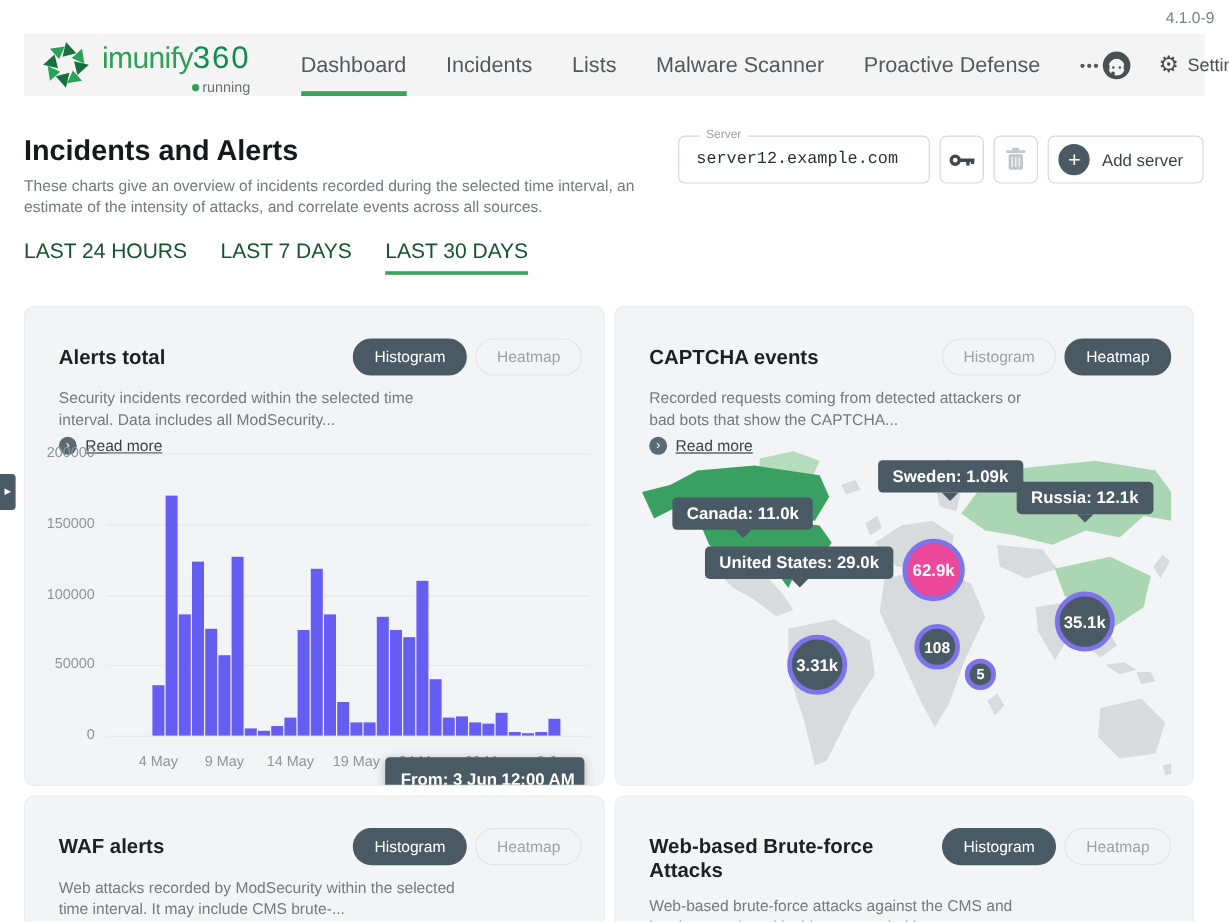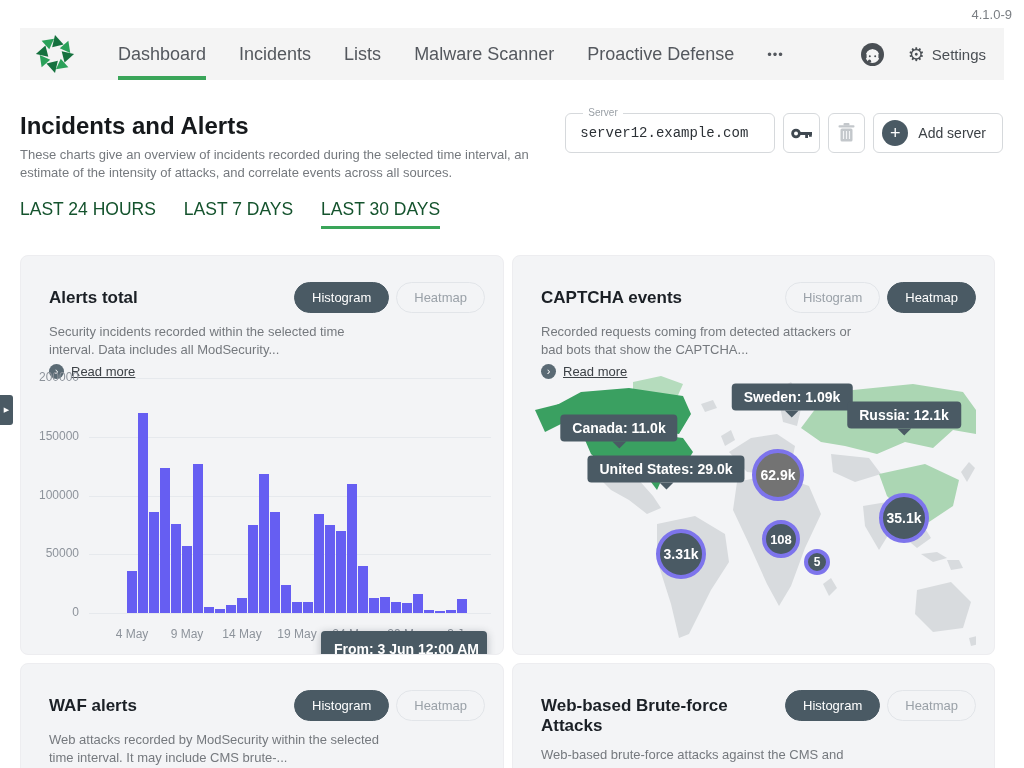--- a/index.html
+++ b/index.html
@@ -119,20 +119,27 @@
           <path d="M22 2 L31 12 L19 15 Z" fill="#15713e"></path>
           <path d="M36 8 L38 21 L27 16 Z" fill="#2aa159"></path>
           <path d="M42 22 L32 31 L29 19 Z" fill="#15713e"></path>
           <path d="M36 36 L23 38 L28 27 Z" fill="#2aa159"></path>
           <path d="M22 42 L13 32 L25 29 Z" fill="#15713e"></path>
           <path d="M8 36 L6 23 L17 28 Z" fill="#2aa159"></path>
           <path d="M2 22 L12 13 L15 25 Z" fill="#15713e"></path>
           <path d="M8 8 L21 6 L16 17 Z" fill="#2aa159"></path>
         </g>
       </svg>
+      <div class="logo-text">
+        <span class="brand">imunify</span><span class="brand-suffix">360</span>
+        <span class="running">
+            <span class="running-dot"></span>
+            <span>running</span>
+          </span>
+      </div>
     </div>
     <nav class="nav-items">
       <div class="nav-item active">Dashboard</div>
       <div class="nav-item">Incidents</div>
       <div class="nav-item">Lists</div>
       <div class="nav-item">Malware Scanner</div>
       <div class="nav-item">Proactive Defense</div>
       <div class="nav-item dots">•••</div>
     </nav>
     <div class="nav-right">
@@ -295,21 +302,21 @@
             <path d="M346 98 L392 88 L426 104 L420 130 L396 146 L372 138 L354 120 Z" fill="#abd6b3"></path>
             <path d="M330 130 L354 126 L362 148 L346 174 L332 150 Z" fill="#d8dbde"></path>
             <path d="M368 148 L388 146 L398 162 L384 172 L372 162 Z" fill="#d8dbde"></path>
             <path d="M388 178 l16 -2 l10 6 l-14 4 Z" fill="#d8dbde"></path>
             <path d="M414 184 l12 0 l4 8 l-12 2 Z" fill="#d8dbde"></path>
             <path d="M428 96 l8 -10 l6 6 l-8 14 Z" fill="#d8dbde"></path>
             <path d="M384 214 L418 206 L438 226 L430 252 L400 256 L382 238 Z" fill="#d8dbde"></path>
             <path d="M436 262 l8 -2 l2 8 l-8 2 Z" fill="#d8dbde"></path>
           </g>
         </svg>
-      <div class="map-marker" style="width: 52px; height: 52px; left: 245px; top: 99px; background: #737373; border-color: rgb(125, 116, 236); font-size: 14px;">62.9k</div>
+      <div class="map-marker" style="width: 52px; height: 52px; left: 245px; top: 99px; background: #ec4899; border-color: rgb(125, 116, 236); font-size: 14px;">62.9k</div>
           <div class="map-marker" style="width: 50px; height: 50px; left: 148px; top: 178px; background: rgb(74, 90, 100); border-color: rgb(125, 116, 236); font-size: 14px;">3.31k</div>
           <div class="map-marker" style="width: 50px; height: 50px; left: 371px; top: 142px; background: rgb(74, 90, 100); border-color: rgb(125, 116, 236); font-size: 14px;">35.1k</div>
           <div class="map-marker" style="width: 38px; height: 38px; left: 248px; top: 163px; background: rgb(74, 90, 100); border-color: rgb(125, 116, 236); font-size: 13px;">108</div>
           <div class="map-marker" style="width: 26px; height: 26px; left: 284px; top: 186px; background: rgb(74, 90, 100); border-color: rgb(125, 116, 236); font-size: 12px;">5</div>
           <div class="map-callout" style="left: 86px; top: 52px;">Canada: 11.0k</div>
           <div class="map-callout" style="left: 133px; top: 93px;">United States: 29.0k</div>
           <div class="map-callout" style="left: 259px; top: 21px; text-align: center;">Sweden: 1.09k</div>
           <div class="map-callout" style="left: 371px; top: 39px;">Russia: 12.1k</div>
         </div>
     </section>

